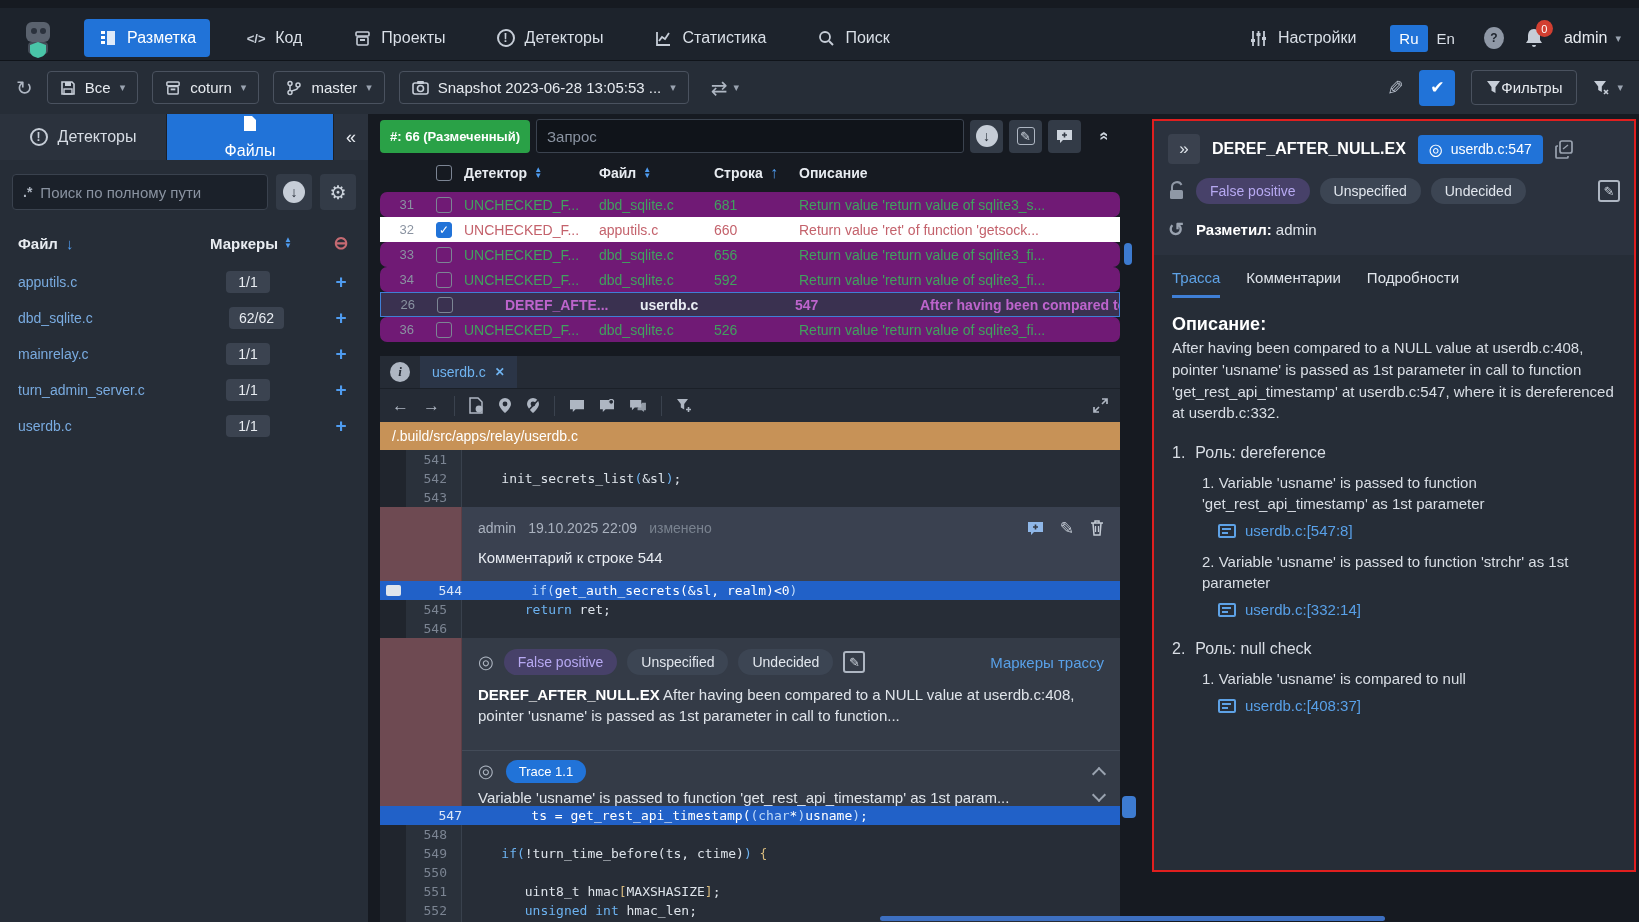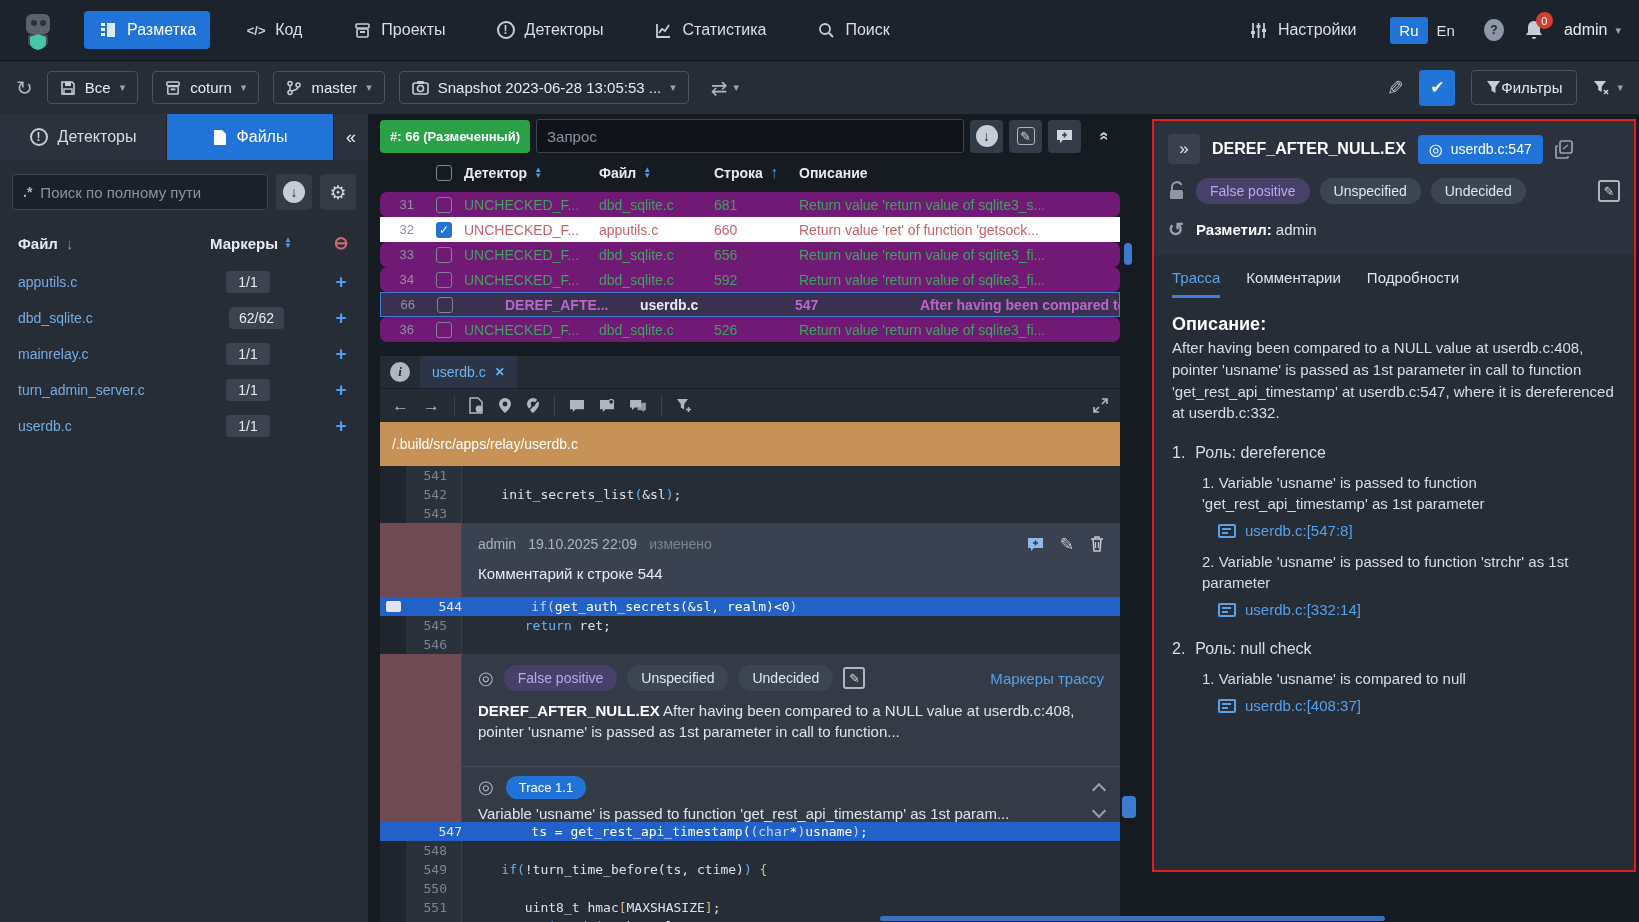--- a/index.html
+++ b/index.html
@@ -1,21 +1,21 @@
 <!DOCTYPE html>
 <html><head>
 <meta charset="utf-8">
 <style>
   * { margin:0; padding:0; box-sizing:border-box; }
   html,body { width:1639px; height:922px; overflow:hidden; background:#161a21;
     font-family:"Liberation Sans", sans-serif; color:#dfe4ea; }
   svg { display:block; }
 
   
-  .topnav { position:absolute; left:0; top:0; width:1639px; height:60px; background:#1d232c;
+  .topnav { position:absolute; left:0; top:8px; width:1639px; height:60px; background:#1d232c;
     display:flex; align-items:center; padding:0 18px; }
   .brand { width:40px; height:44px; margin-right:26px; }
   .nav-item { display:flex; align-items:center; gap:9px; font-size:16px; color:#d9dfe7;
     padding:9px 14px; border-radius:4px; margin-right:22px; cursor:default; white-space:nowrap; }
   .nav-item.active { background:#2173d8; color:#fff; }
   .nav-ic { width:20px; height:20px; display:flex; align-items:center; justify-content:center;
     color:#c6cdd7; font-weight:bold; }
   .nav-item.active .nav-ic { color:#fff; }
   .circle-ic { width:18px; height:18px; border:2px solid currentColor; border-radius:50%;
     display:flex; align-items:center; justify-content:center; font-size:12px; font-weight:bold; }
@@ -41,21 +41,21 @@
     justify-content:center; }
   .sq-btn.blue { background:#2173d8; color:#fff; font-size:17px; }
   .filters-btn { display:flex; align-items:center; border:1px solid #4a525f;
     border-radius:4px; padding:8px 14px; font-size:15px; color:#e6eaef; }
 
   
   .sidebar { position:absolute; left:0; top:114px; width:368px; height:808px; background:#262d37; }
   .sb-tabs { display:flex; height:46px; }
   .sb-tab { flex:1; display:flex; align-items:center; justify-content:center; gap:10px;
     font-size:16px; background:#2b323d; color:#d6dce4; border-right:1px solid #1b2028; }
-  .sb-tab.active { background:#2173d8; color:#fff; }
+  .sb-tab.active { background:#2173d8; color:#fff;flex-direction:column; }
   .sb-collapse { width:34px; display:flex; align-items:center; justify-content:center;
     background:#2b323d; color:#e6eaef; font-size:18px; }
   .sb-search-row { display:flex; gap:8px; padding:14px 12px 10px 12px; align-items:center; }
   .sb-search { flex:1; display:flex; align-items:center; gap:8px; background:#1b212a;
     border:1px solid #3a424e; border-radius:4px; height:36px; padding:0 10px; }
   .sb-search input { flex:1; background:transparent; border:none; outline:none; color:#e6eaef;
     font-size:15px; font-family:"Liberation Sans", sans-serif; }
   .sb-search input::placeholder { color:#8a93a1; }
   .regex-ic { color:#aeb6c2; font-size:14px; font-weight:bold; }
   .mini-btn { width:36px; height:36px; background:#333b47; border-radius:4px; display:flex;
@@ -118,21 +118,21 @@
     display:flex; align-items:center; justify-content:center; font-size:13px; font-weight:bold;
     font-family:"Liberation Serif", serif; font-style:italic; }
   .ctab { height:32px; display:flex; align-items:center; gap:9px; background:#2b3547;
     color:#6fb3f0; font-size:14px; padding:0 12px; }
   .ctab .x { color:#6fb3f0; font-size:12px; font-weight:bold; }
   .code-toolbar { height:34px; background:#252b35; display:flex; align-items:center; gap:14px;
     padding:0 12px; color:#aeb6c2; border-top:1px solid #1b2028; }
   .ct-sep { width:1px; height:20px; background:#3a424e; }
   .ct-ic { font-size:17px; color:#aeb6c2; }
   .ct-expand { margin-left:auto; }
-  .pathbar { height:44px; background:#c79257; color:#fff; font-size:14px; display:flex;
+  .pathbar { height:28px; background:#c79257; color:#fff; font-size:14px; display:flex;
     align-items:center; padding:0 12px; }
   .codearea { flex:1; overflow:hidden; font-family:"DejaVu Sans Mono", monospace; font-size:13px; }
   .crow { display:flex; height:19px; line-height:19px; }
   .gicon { width:26px; background:#20252d; flex:none; display:flex; align-items:center;
     justify-content:center; }
   .gnum { width:56px; flex:none; background:#2a313b; color:#7b8492; text-align:right;
     padding-right:14px; border-right:1px solid #39414d; }
   .gcode { flex:1; white-space:pre; padding-left:8px; color:#dde3ea; }
   .crow.hl { background:#2161c8;gap:15px; }
   .crow.hl .gicon,.crow.hl .gnum { background:transparent; color:#dce7f7; border-right-color:transparent; }
@@ -526,21 +526,21 @@
     <span class="c-num">34</span>
     <span class="c-chk">
         <span class="chk"></span>
       </span>
     <span class="c-det">UNCHECKED_F...</span>
     <span class="c-file">dbd_sqlite.c</span>
     <span class="c-line">592</span>
     <span class="c-desc">Return value 'return value of sqlite3_fi...</span>
   </div>
   <div class="irow sel">
-    <span class="c-num">66</span>
+    <span class="c-num">26</span>
     <span class="c-chk">
         <span class="chk"></span>
       </span>
     <span class="c-det">DEREF_AFTE...</span>
     <span class="c-file">userdb.c</span>
     <span class="c-line">547</span>
     <span class="c-desc">After having been compared to ...</span>
   </div>
   <div class="irow green">
     <span class="c-num">36</span>

